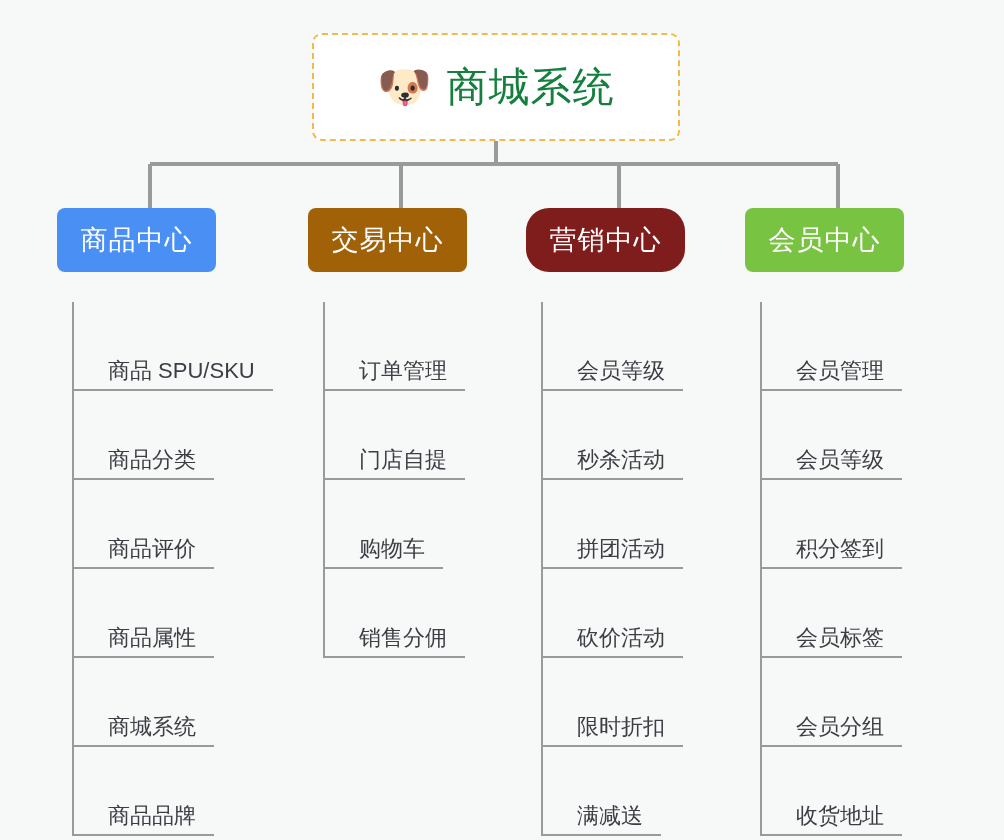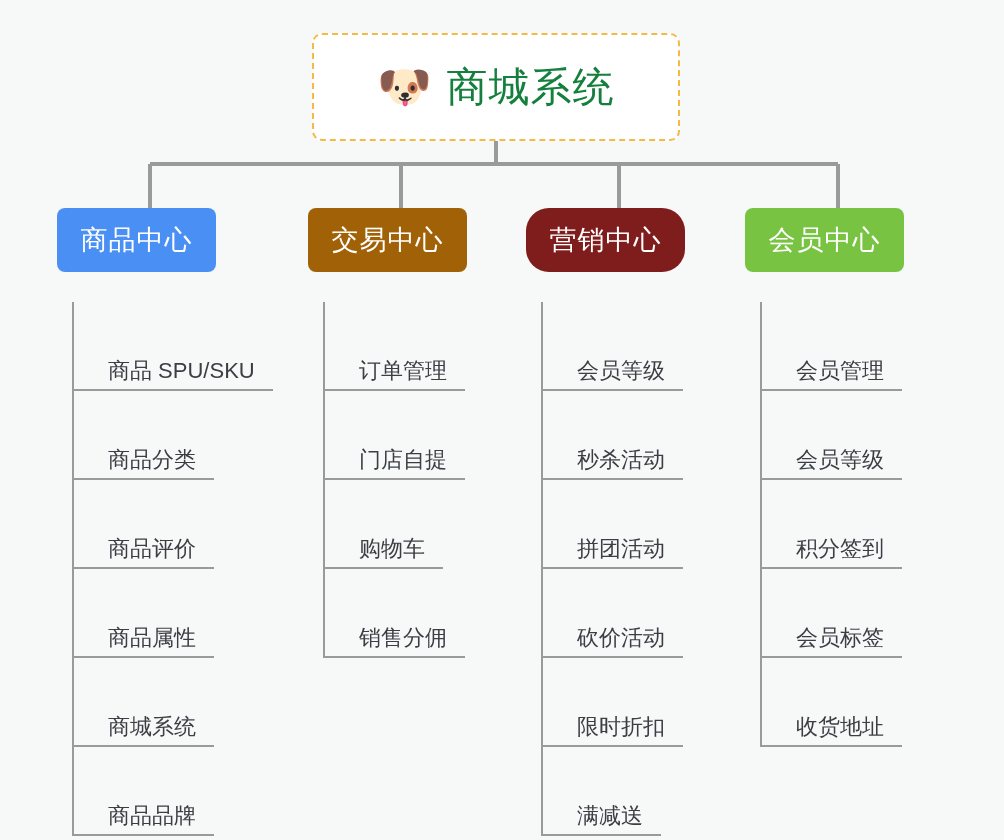--- a/index.html
+++ b/index.html
@@ -221,19 +221,22 @@
         <li class="leaf-item">
           <span class="leaf-label">会员等级</span>
         </li>
         <li class="leaf-item">
           <span class="leaf-label">积分签到</span>
         </li>
         <li class="leaf-item">
           <span class="leaf-label">会员标签</span>
         </li>
         <li class="leaf-item">
+          <span class="leaf-label">会员分组</span>
+        </li>
+        <li class="leaf-item">
           <span class="leaf-label">收货地址</span>
         </li>
       </ul>
     </div>
 
   </div>
 </div>
 
 </body></html>

